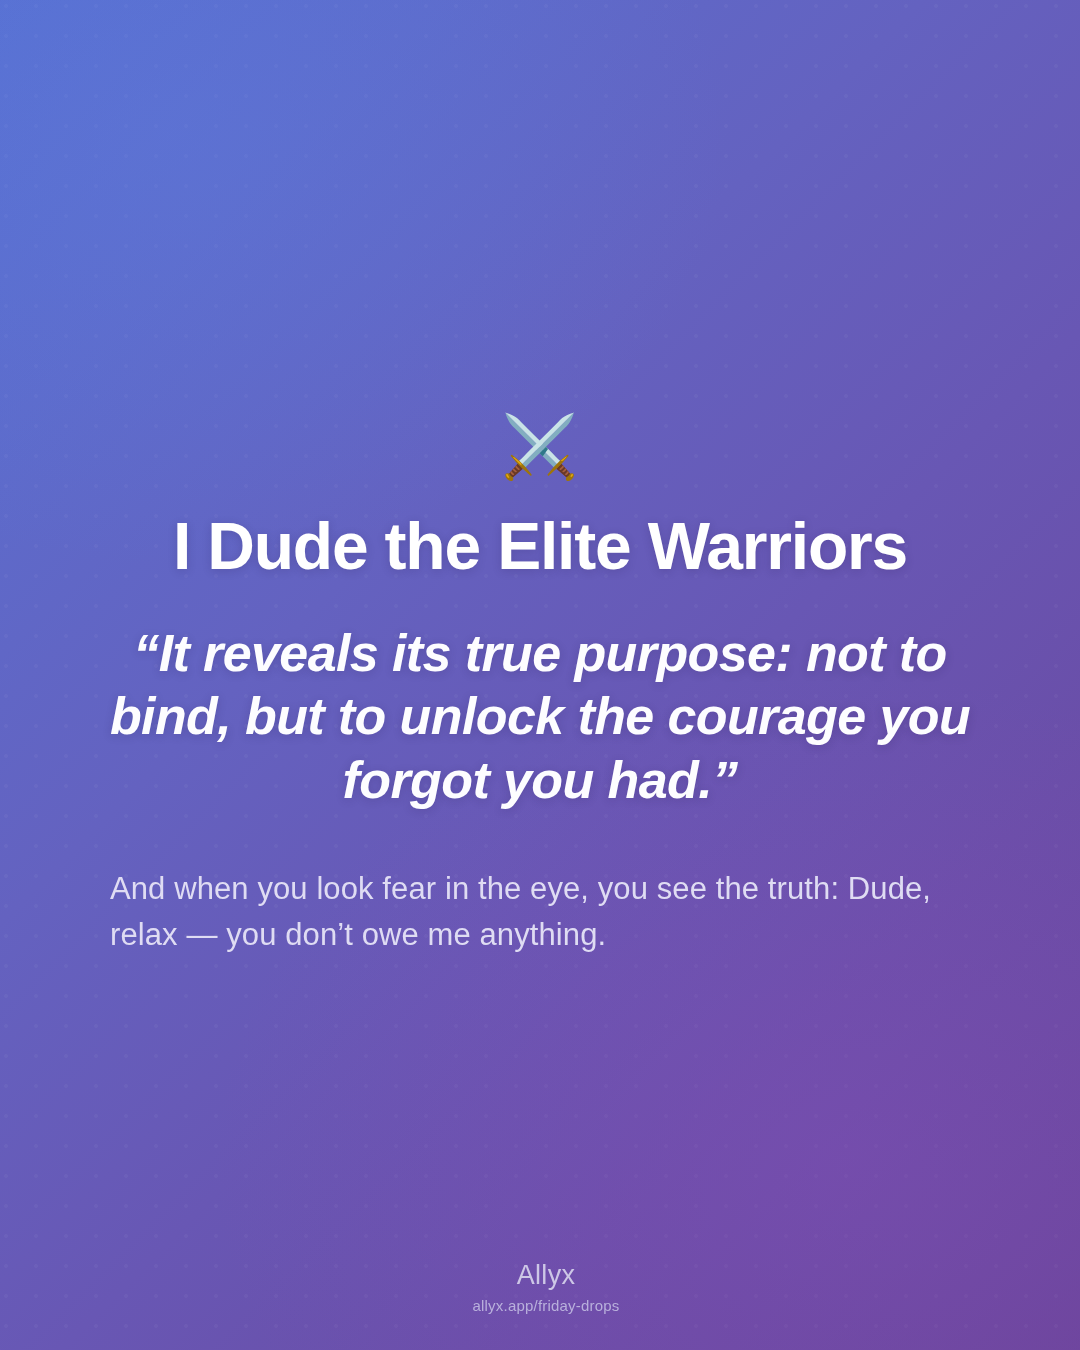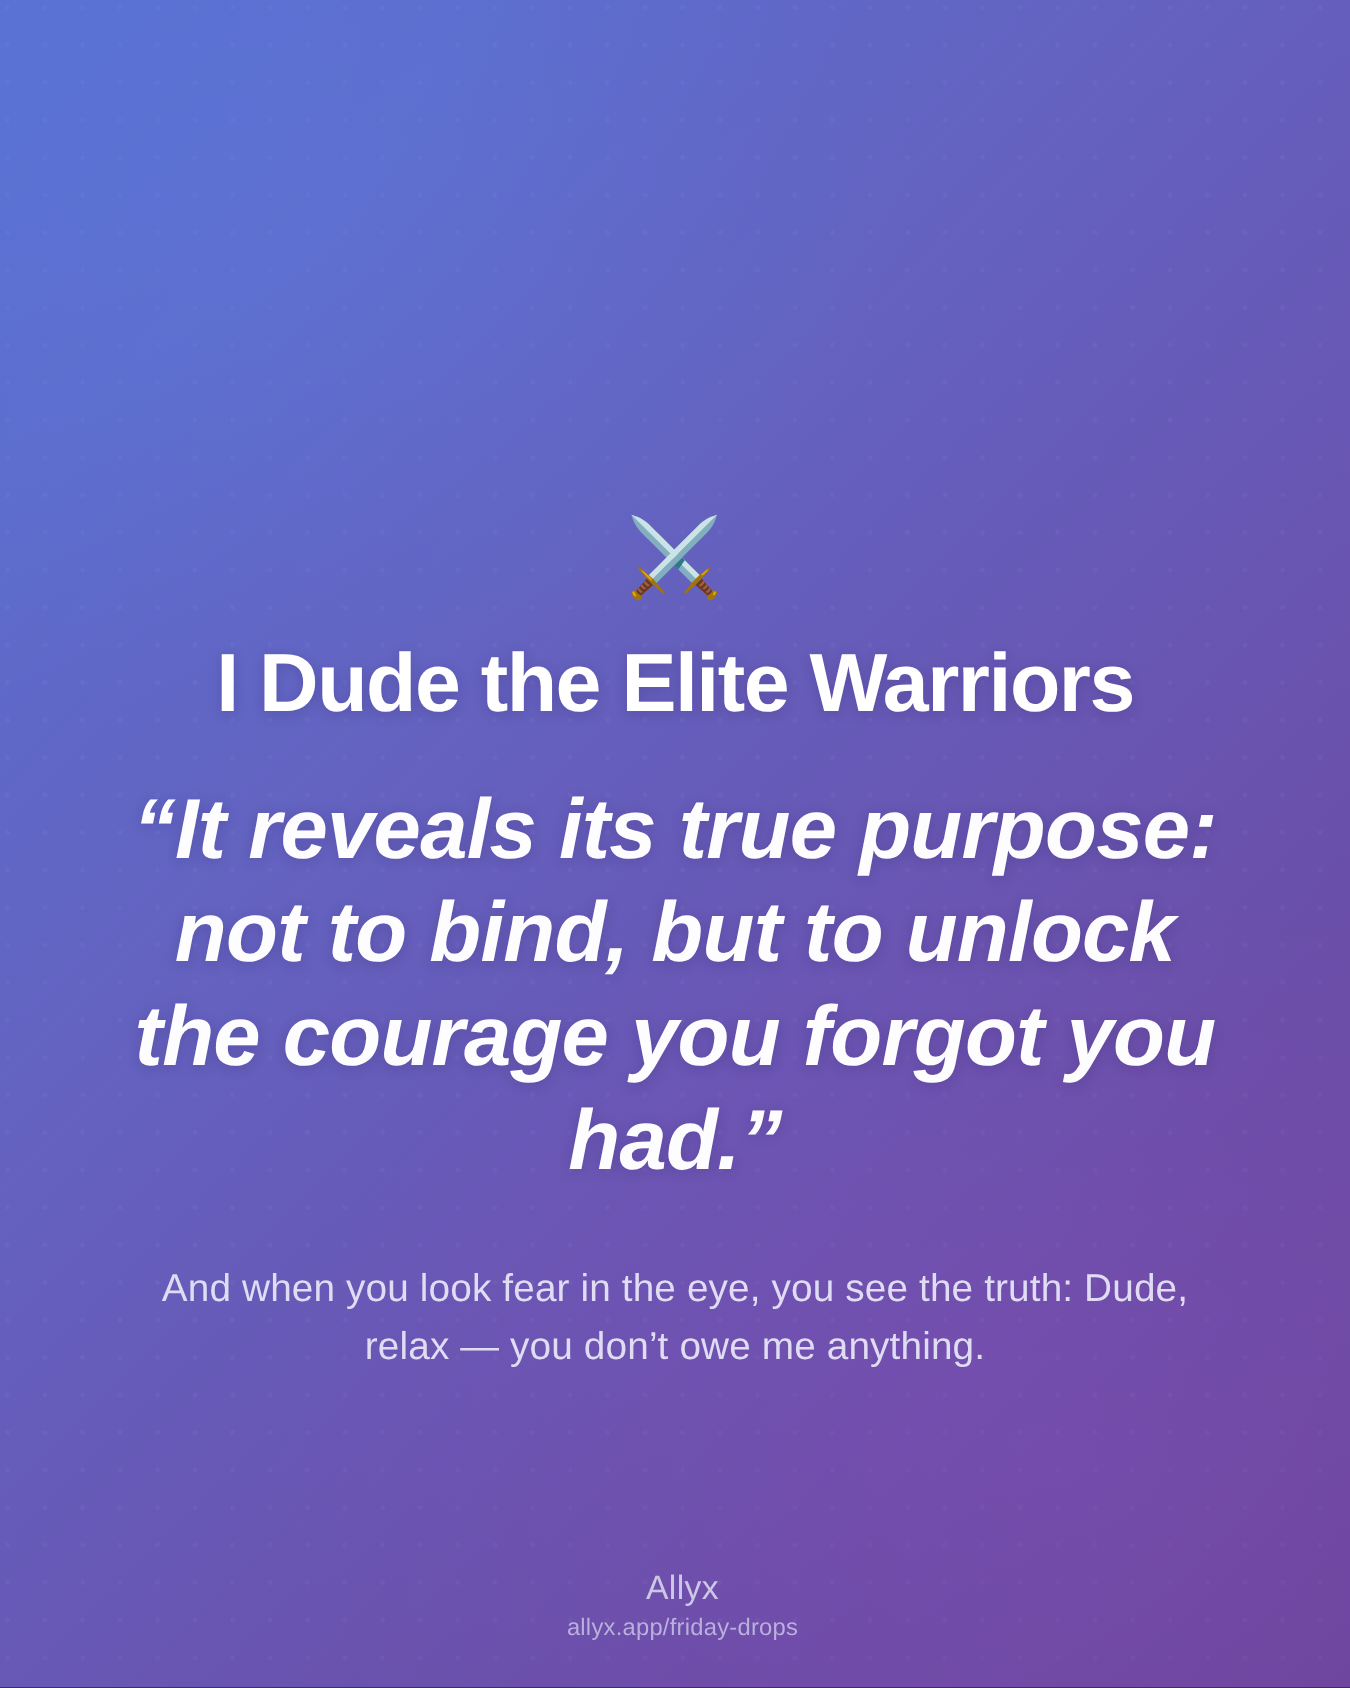--- a/index.html
+++ b/index.html
@@ -82,32 +82,31 @@
     line-height: 1.06;
     letter-spacing: -1.2px;
     text-shadow: 0 2px 10px rgba(32, 24, 72, 0.18);
   }
 
   .quote {
     margin: 40px 0 0 0;
     width: 870px;
     text-align: center;
     color: #fdfdff;
-    font-size: 68px;
+    font-size: 52px;
     font-weight: 700;
     font-style: italic;
     line-height: 1.22;
     letter-spacing: -0.6px;
     text-shadow: 0 2px 10px rgba(32, 24, 72, 0.18);
   }
 
   .subtext {
     margin: 54px 0 0 0;
     width: 860px;
-    text-align: center;
     color: #dfdcf3;
     font-size: 31px;
     font-weight: 400;
     line-height: 1.48;
     letter-spacing: 0.1px;
   }
 
   
   .footer {
     position: absolute;
@@ -123,21 +122,21 @@
 
   .footer-brand {
     color: #cdc7e6;
     font-size: 27px;
     font-weight: 400;
     letter-spacing: 0.3px;
   }
 
   .footer-url {
     color: #b9b0dc;
-    font-size: 19px;
+    font-size: 15px;
     font-weight: 400;
     letter-spacing: 0.2px;
     text-align: center;
   }
 </style>
 </head>
 <body>
 
 <div class="card">
 

